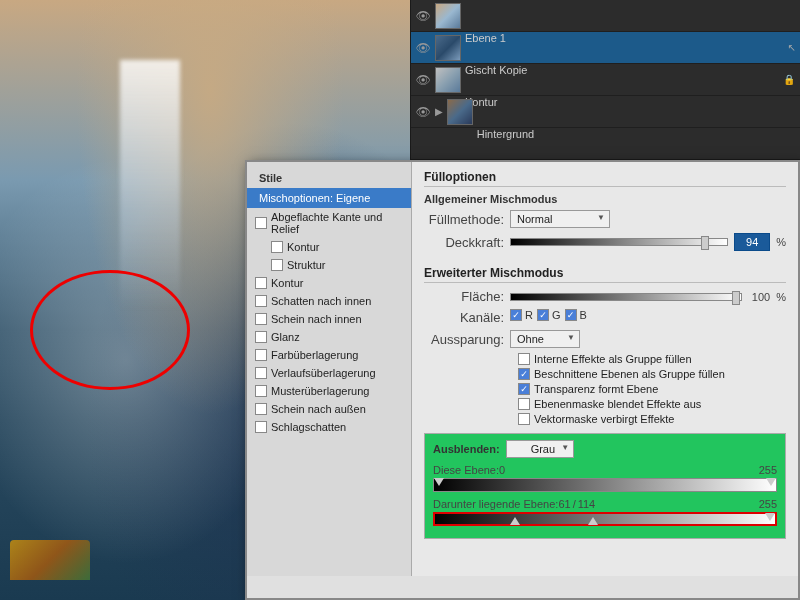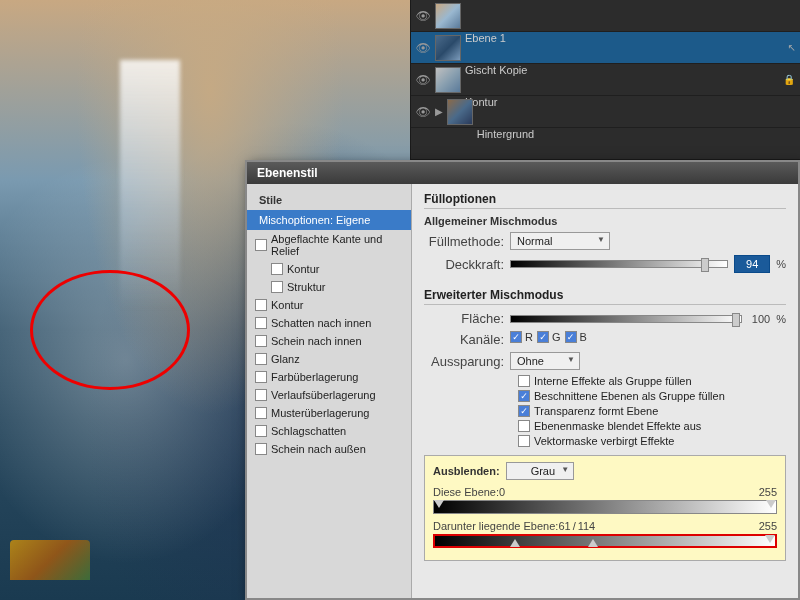--- a/index.html
+++ b/index.html
@@ -252,21 +252,21 @@
       display: flex; align-items: center; gap: 4px;
       margin-bottom: 3px;
       padding-left: 4px;
     }
 
     
     .ausblenden-section {
       border: 1px solid #aaa;
       padding: 6px 8px;
       margin-top: 8px;
-      background: #fef9c3;
+      background: #22c55e;
     }
     .ausblenden-title {
       display: flex; align-items: center; gap: 6px;
       margin-bottom: 6px;
     }
     .slider-row {
       margin-bottom: 6px;
     }
     .slider-label-row {
       display: flex; justify-content: space-between;
@@ -359,21 +359,20 @@
     <div class="layer-row">
       <span class="layer-eye">👁</span>
       <span class="folder-arrow">▶</span>
       <div class="layer-thumb hintergrund"></div>
       <span class="layer-name">Hintergrund</span>
     </div>
   </div>
 </div>
 
 <div class="dialog">
-  <div class="dialog-title">Ebenenstil</div>
   <div class="dialog-body">
 
     <div class="dialog-left">
       <div class="style-item header">Stile</div>
 
       <div class="style-item active">Mischoptionen: Eigene</div>
 
       <div class="style-item-row">
         <div class="checkbox"></div>
         <span>Abgeflachte Kante und Relief</span>
@@ -409,25 +408,25 @@
       <div class="style-item-row">
         <div class="checkbox"></div>
         <span>Verlaufsüberlagerung</span>
       </div>
       <div class="style-item-row">
         <div class="checkbox"></div>
         <span>Musterüberlagerung</span>
       </div>
       <div class="style-item-row">
         <div class="checkbox"></div>
+        <span>Schein nach außen</span>
+      </div>
+      <div class="style-item-row">
+        <div class="checkbox"></div>
         <span>Schlagschatten</span>
-      </div>
-      <div class="style-item-row">
-        <div class="checkbox"></div>
-        <span>Schein nach außen</span>
       </div>
     </div>
 
     <div class="dialog-right">
 
       <div class="section-title">Fülloptionen</div>
       <div style="font-weight:bold;font-size:11px;margin-bottom:5px;color:#333;">Allgemeiner Mischmodus</div>
 
       <div class="form-row">
         <span class="form-label">Füllmethode:</span>

